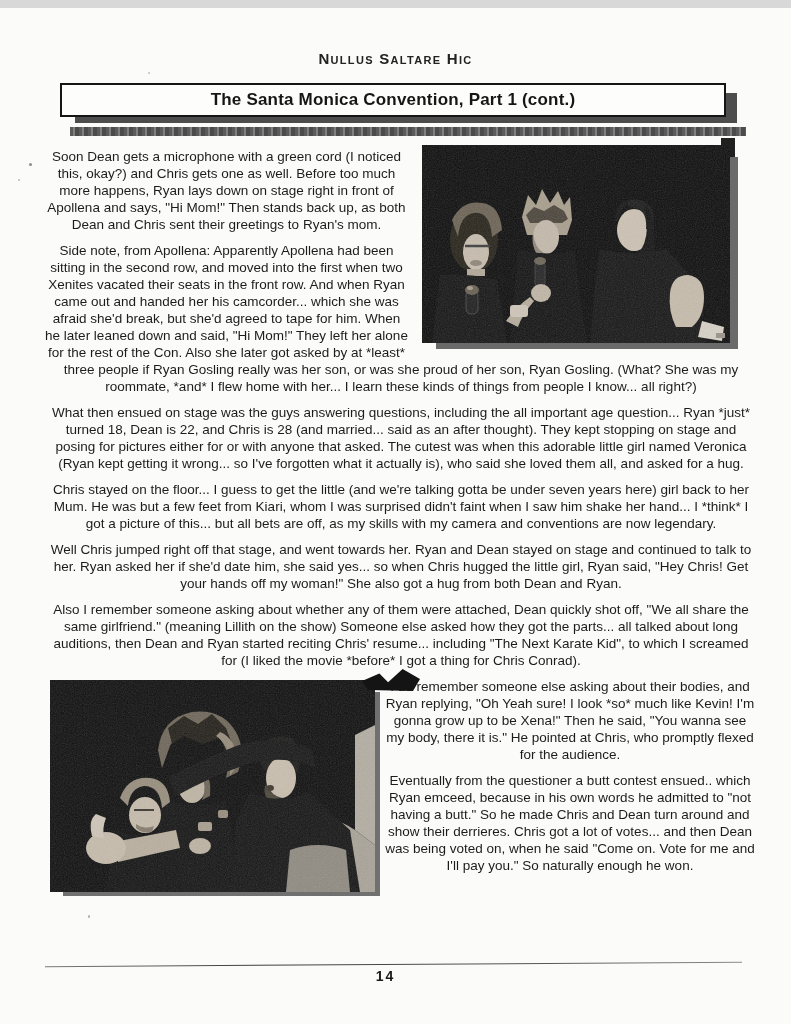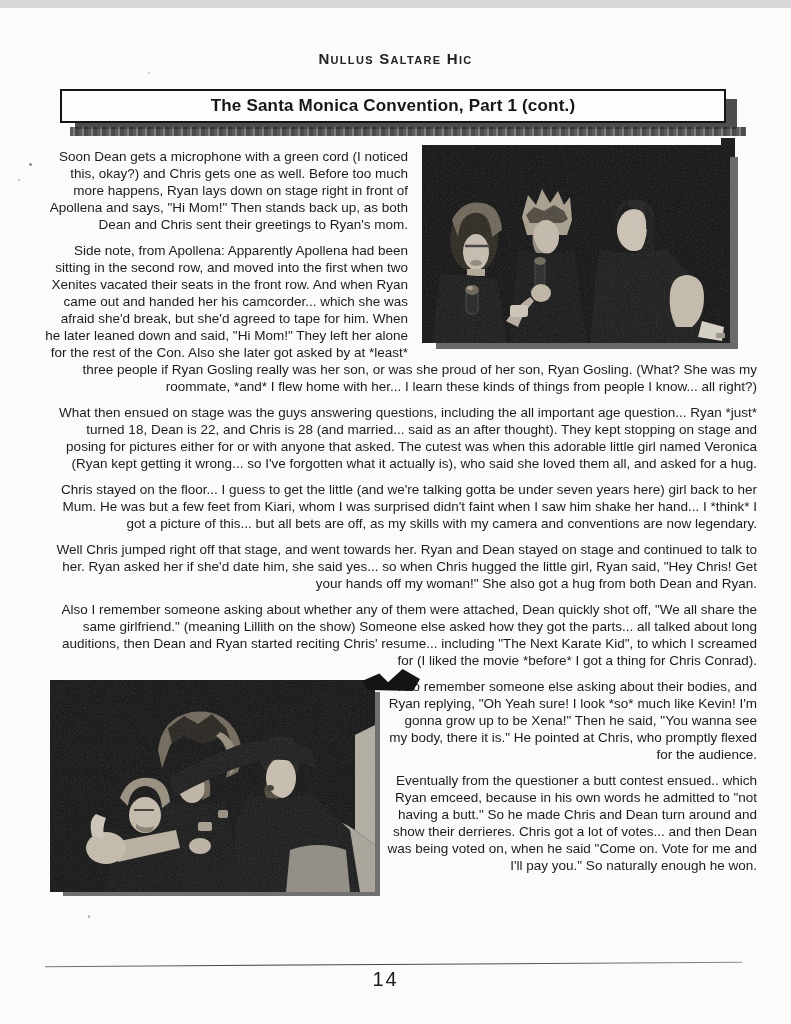--- a/index.html
+++ b/index.html
@@ -15,21 +15,21 @@
   .masthead{
     position:absolute;top:42px;left:0;right:0;
     text-align:center;
     font-variant:small-caps;
     font-weight:bold;
     font-size:15px;
     letter-spacing:1.3px;
     color:#222;
   }
   .title-box{
-    position:absolute;top:81px;left:60px;width:662px;height:30px;
+    position:absolute;top:75px;left:60px;width:662px;height:30px;
     background:#fdfdfc;
     border:2px solid #151515;
     box-shadow:13px 8px 0 -2px #4d4d4d;
     display:flex;align-items:center;justify-content:center;
   }
   .title-box .title-text{
     font-weight:bold;font-size:17px;letter-spacing:0.2px;color:#161616;
   }
   .title-smear{
     position:absolute;top:119px;left:70px;width:676px;height:9px;
@@ -37,21 +37,21 @@
     opacity:0.85;
   }
   .scan-band{
     position:absolute;top:130px;left:721px;width:14px;height:188px;
     background:linear-gradient(180deg,#151515 0%,#101010 70%,#5a5a5a 88%,#9b9b9b 97%,rgba(155,155,155,0) 100%);
     opacity:0.95;
   }
   .content{
     position:absolute;top:140px;left:45px;width:712px;
     font-size:13.5px;line-height:17px;
-    text-align:right;
+    text-align:center;
   }
   .content p{margin:0 0 9px 0;}
   .photo{background:#0d0d0d;}
   .photo svg{display:block;}
   .photo1{
     float:right;
     width:308px;height:198px;
     margin:-3px 27px 12px 14px;
     box-shadow:11px 9px 0 -3px #6a6a6a;
   }
@@ -68,21 +68,21 @@
     clip-path:polygon(0 55%,30% 20%,45% 60%,70% 0,100% 45%,88% 100%,10% 95%);
   }
   .footer-rule{
     position:absolute;top:956px;left:45px;width:697px;height:1px;
     background:linear-gradient(90deg,#7a7a7a,#3d3d3d 30%,#555 70%,#8a8a8a);
     transform:rotate(-0.35deg);
   }
   .page-number{
     position:absolute;top:960px;left:0;right:20px;
     text-align:center;
-    font-weight:normal;font-size:20px;letter-spacing:2px;color:#1a1a1a;
+    font-weight:bold;font-size:14px;letter-spacing:2px;color:#1a1a1a;
   }
   .speck{position:absolute;background:#8b8b8b;border-radius:50%;}
   .speck.s1{top:155px;left:29px;width:3px;height:3px;}
   .speck.s2{top:171px;left:18px;width:2px;height:2px;opacity:.6;}
   .speck.s3{top:907px;left:88px;width:2px;height:3px;opacity:.7;}
   .speck.s4{top:64px;left:148px;width:2px;height:2px;opacity:.5;}
 </style>
 </head>
 <body>
 

